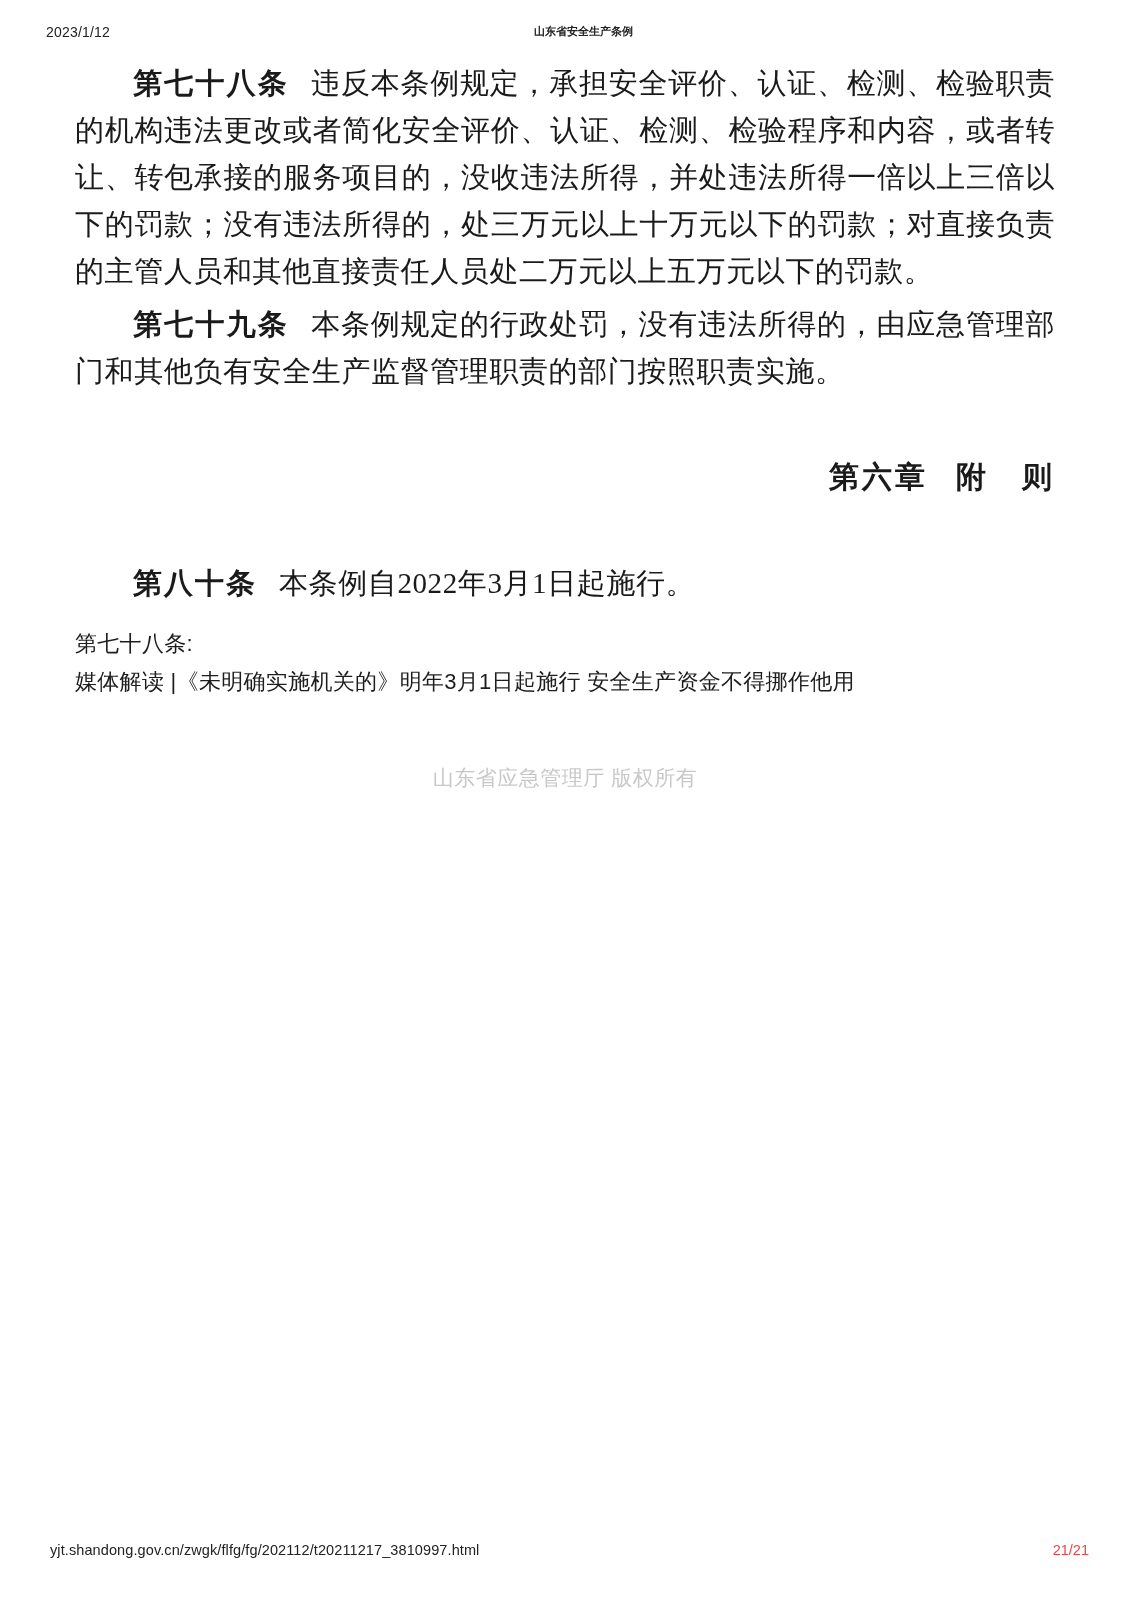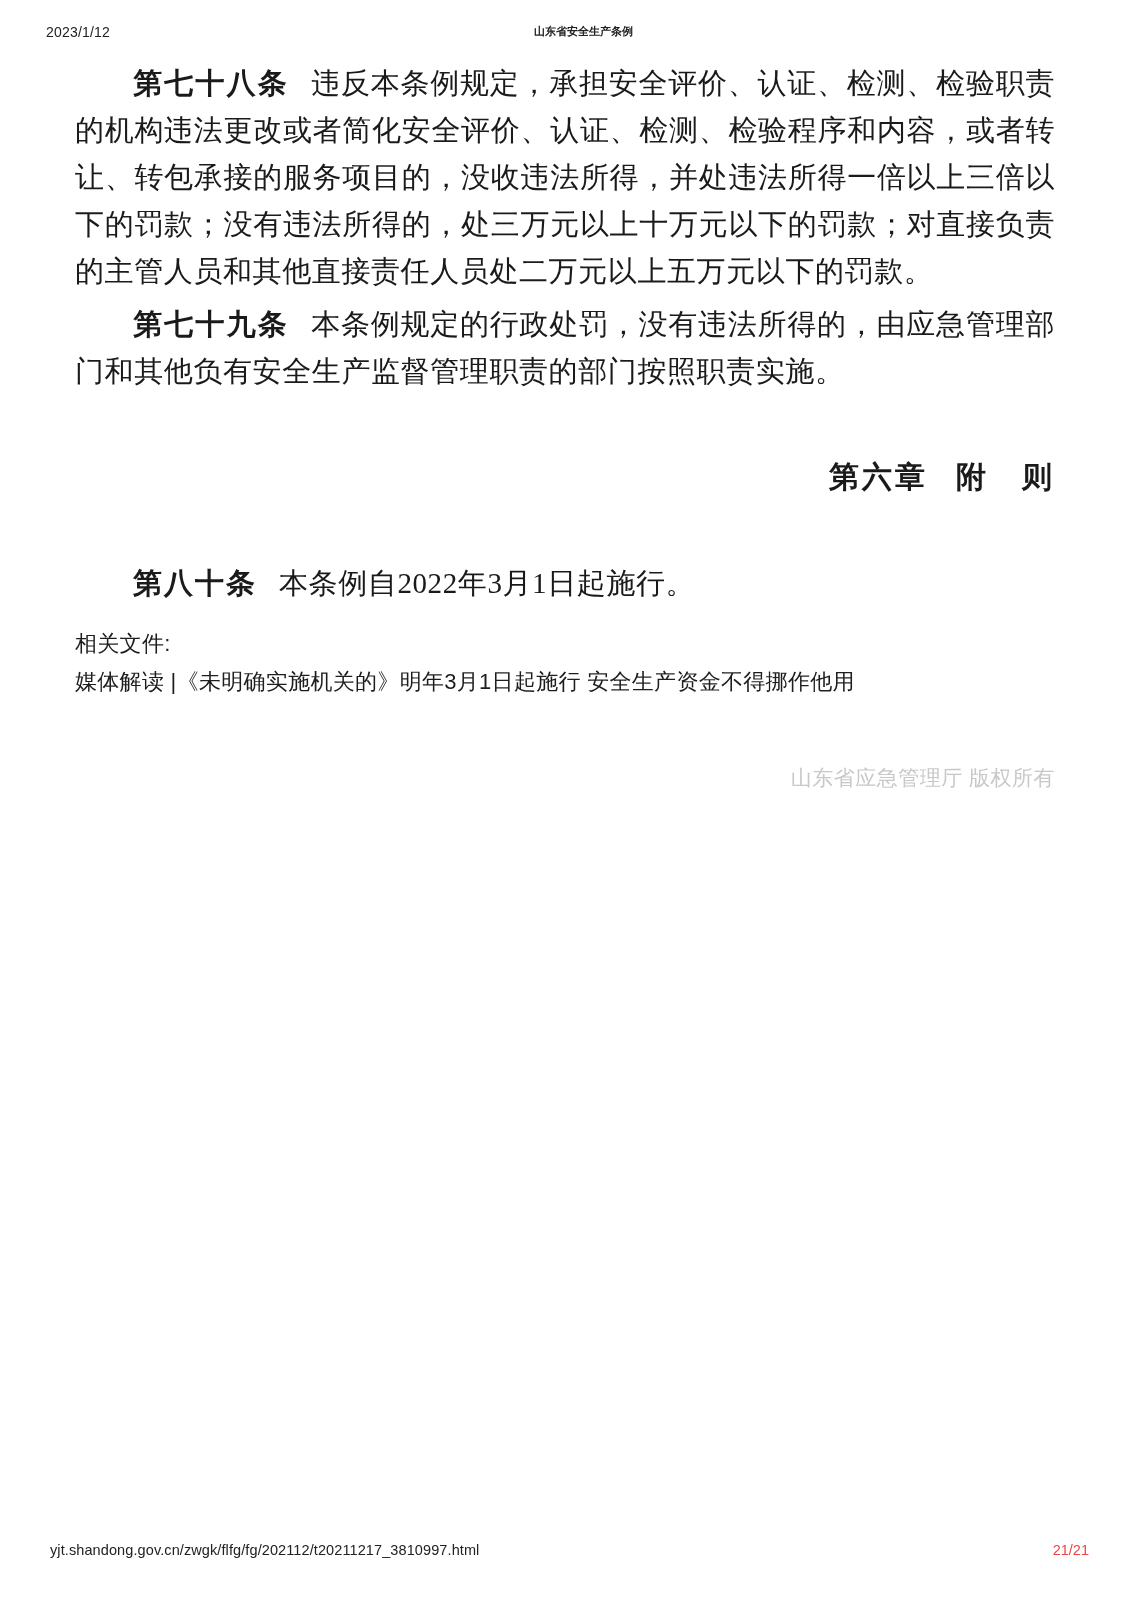--- a/index.html
+++ b/index.html
@@ -99,21 +99,21 @@
     font-size: 22px;
     line-height: 1.75;
     color: #1d1d1d;
     letter-spacing: 0.3px;
   }
   .related-label { display: block; }
   .related-link { display: block; }
 
   .copyright {
     margin-top: 62px;
-    text-align: right;
+    text-align: center;
     font-family: "Liberation Sans", sans-serif;
     font-size: 21px;
     color: #c8c8c8;
     letter-spacing: 0.5px;
   }
 
   
   .page-footer {
     position: absolute;
     bottom: 38px;
@@ -159,21 +159,21 @@
 
   <h2 class="chapter-title">
     <span>第六章</span><span class="ch-gap"></span><span>附　则</span>
   </h2>
 
   <p class="article article-last">
     <span class="indent"></span><span class="art-no">第八十条</span><span class="art-gap"></span><span>本条例自2022年3月1日起施行。</span>
   </p>
 
   <div class="related-block">
-    <span class="related-label">相关文件:</span>
+    <span class="related-label">第七十八条:</span>
     <span class="related-link">媒体解读 |《未明确实施机关的》明年3月1日起施行 安全生产资金不得挪作他用</span>
   </div>
 
   <div class="copyright">山东省应急管理厅 版权所有</div>
 
 </div>
 
 <div class="page-footer">
   <div class="footer-url">yjt.shandong.gov.cn/zwgk/flfg/fg/202112/t20211217_3810997.html</div>
   <div class="footer-page">21/21</div>

